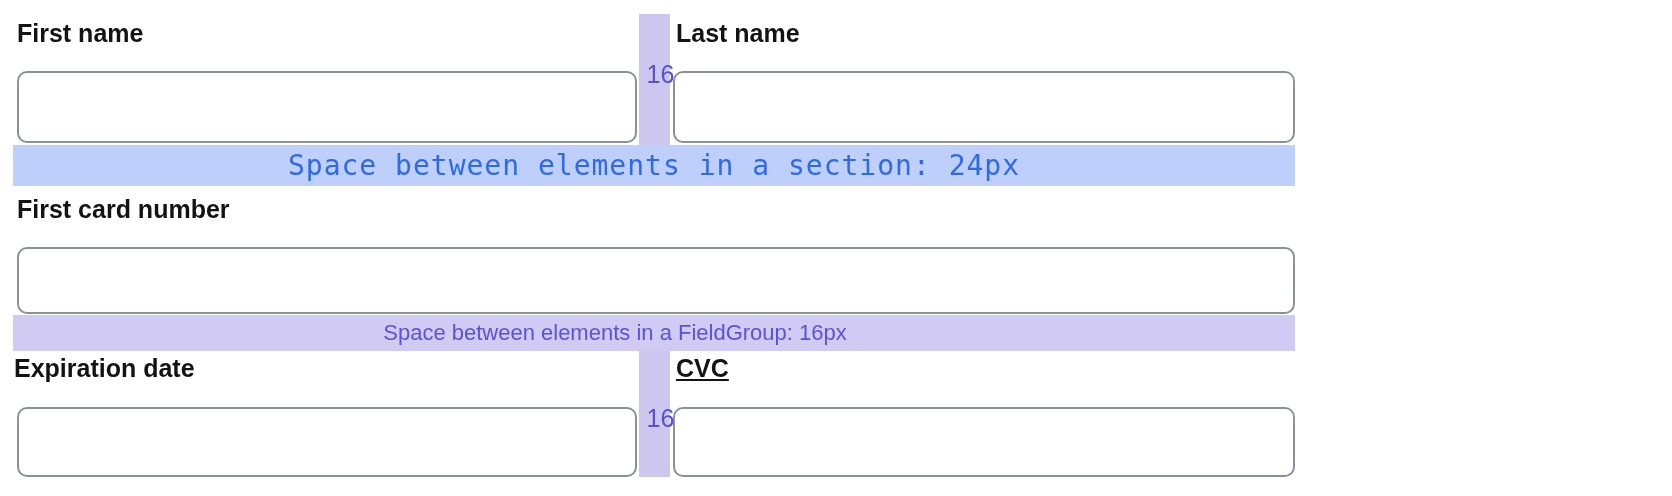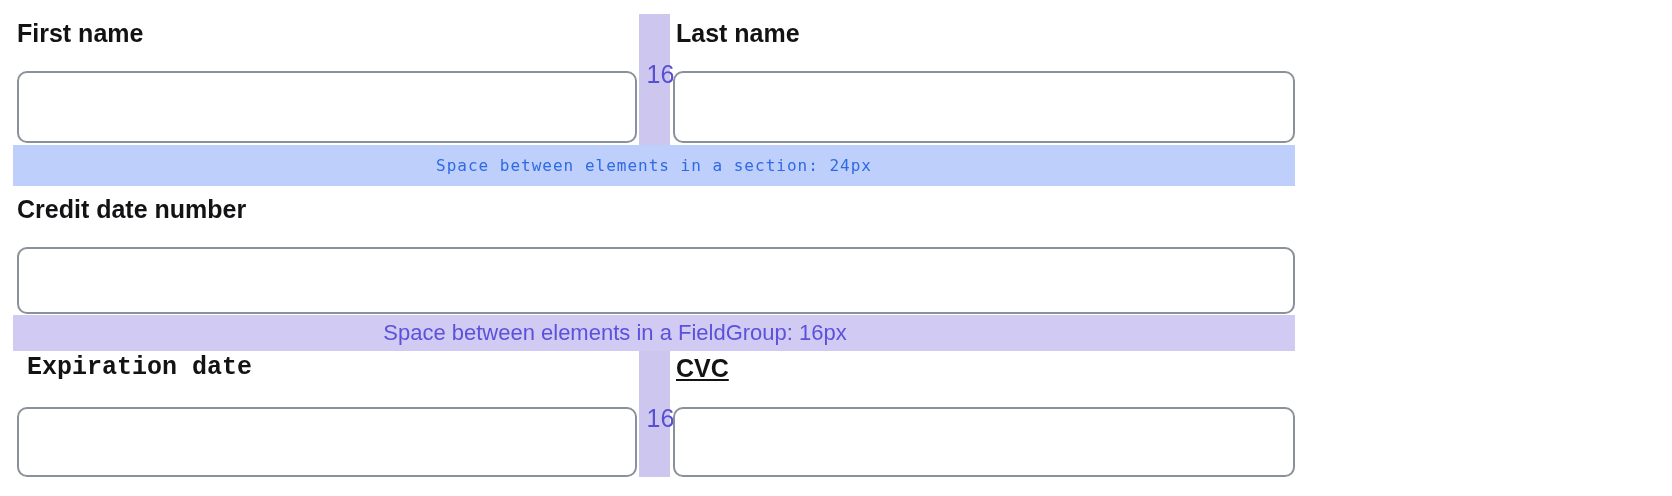--- a/index.html
+++ b/index.html
@@ -60,21 +60,21 @@
     align-items:center;
     justify-content:center;
     box-sizing:border-box;
   }
   .section-band{
     top:145px;height:41px;
     background:var(--section-gap-bg);
   }
   .section-band .band-text{
     font-family:"DejaVu Sans Mono", monospace;
-    font-size:16px;
+    font-size:28px;
     letter-spacing:1px;
     color:var(--section-gap-text);
     white-space:nowrap;
   }
   .group-band{
     top:315px;height:36px;
     background:var(--group-gap-bg);
     padding-right:78px;
   }
   .group-band .band-text{
@@ -95,28 +95,28 @@
   <div class="gap-strip" style="left:639px;top:14px;width:31px;height:131px;"></div>
   <div class="gap-strip-label" style="left:639px;top:60px;">16</div>
 
   <input class="text-input" style="left: 17px; top: 71px; width: 620px; height: 72px;" value="">
   <input class="text-input" style="left: 673px; top: 71px; width: 622px; height: 72px;" value="">
 
   <div class="gap-band section-band">
     <span class="band-text">Space between elements in a section: 24px</span>
   </div>
 
-  <div class="field-label" style="left:17px;top:195px;">Credit date number</div>
+  <div class="field-label" style="left:17px;top:195px;">First card number</div>
   <input class="text-input" style="left: 17px; top: 247px; width: 1278px; height: 67px;" value="">
 
   <div class="gap-band group-band">
     <span class="band-text">Space between elements in a FieldGroup: 16px</span>
   </div>
 
-  <div class="field-label" style="left:27px;top:354px;font-family:Liberation Mono, monospace;">Expiration date</div>
+  <div class="field-label" style="left:14px;top:354px;">Expiration date</div>
   <div class="field-label" style="left:676px;top:354px;text-decoration:underline;">CVC</div>
 
   <div class="gap-strip" style="left:639px;top:351px;width:31px;height:126px;"></div>
   <div class="gap-strip-label" style="left:639px;top:404px;">16</div>
 
   <input class="text-input" style="left: 17px; top: 407px; width: 620px; height: 70px;" value="">
   <input class="text-input" style="left: 673px; top: 407px; width: 622px; height: 70px;" value="">
 
 </div>
 

